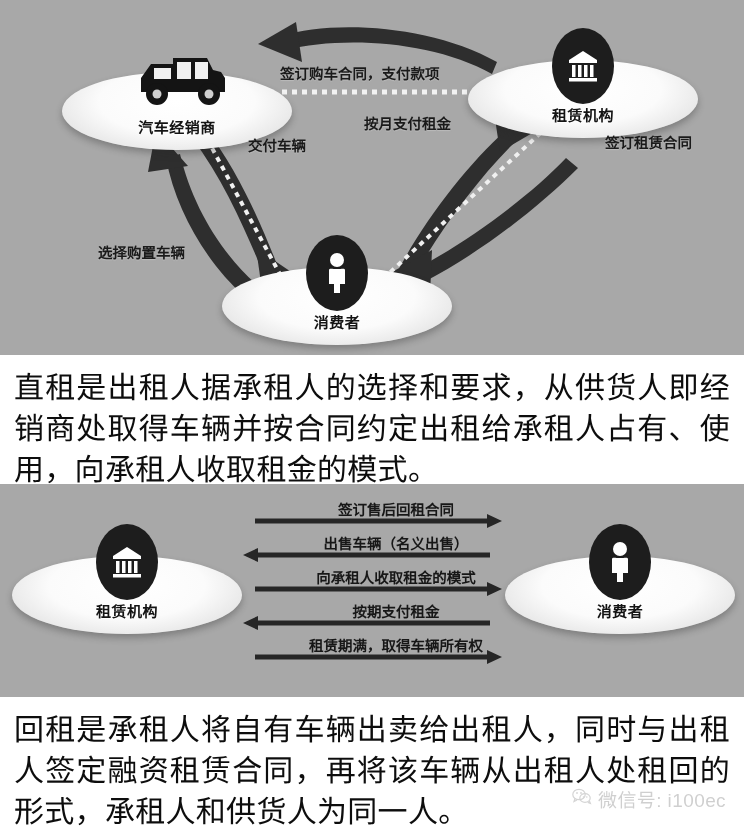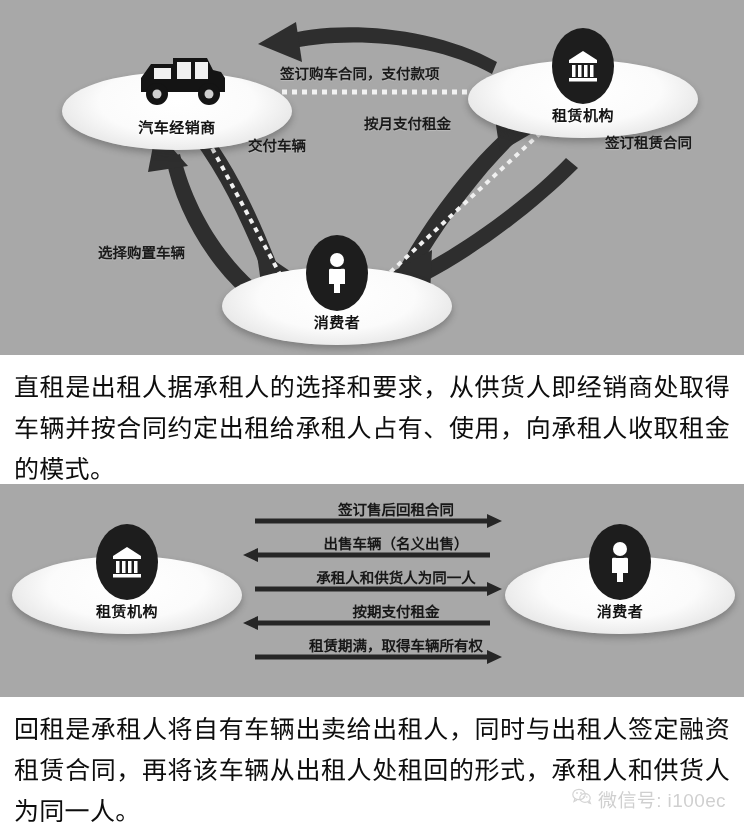--- a/index.html
+++ b/index.html
@@ -138,21 +138,21 @@
     position: absolute;
     left: 0;
     width: 744px;
     background: #ffffff;
     padding: 12px 14px 10px 14px;
   }
   #para-direct   { top: 355px; height: 129px; }
   #para-leaseback{ top: 697px; height: 115px; }
 
   .paragraph p {
-    font-size: 25px;
+    font-size: 30px;
     line-height: 41px;
     color: #0d0d0d;
     font-family: "Liberation Sans", "DejaVu Sans", sans-serif;
     letter-spacing: 0.3px;
     text-align: justify;
   }
 
   
   #watermark {
     position: absolute;
@@ -337,21 +337,21 @@
             <circle cx="13" cy="8" r="7" fill="#ffffff"></circle>
             <path d="M5 18 C5 16 8 17 13 17 C18 17 21 16 21 18 L21 32 L16 32 L16 41 L10 41 L10 32 L5 32 Z" fill="#ffffff"></path>
           </svg>
         </div>
       </div>
       <div class="node-label">消费者</div>
     </div>
 
     <div class="flow-label r1">签订售后回租合同</div>
     <div class="flow-label r2">出售车辆（名义出售）</div>
-    <div class="flow-label r3">承租人和供货人为同一人</div>
+    <div class="flow-label r3">向承租人收取租金的模式</div>
     <div class="flow-label r5">租赁期满，取得车辆所有权</div>
     <div class="flow-label r4">按期支付租金</div>
   </div>
 
   <div class="paragraph" id="para-leaseback">
     <p>回租是承租人将自有车辆出卖给出租人，同时与出租人签定融资租赁合同，再将该车辆从出租人处租回的形式，承租人和供货人为同一人。</p>
   </div>
 
   <div id="watermark">
     <span>

